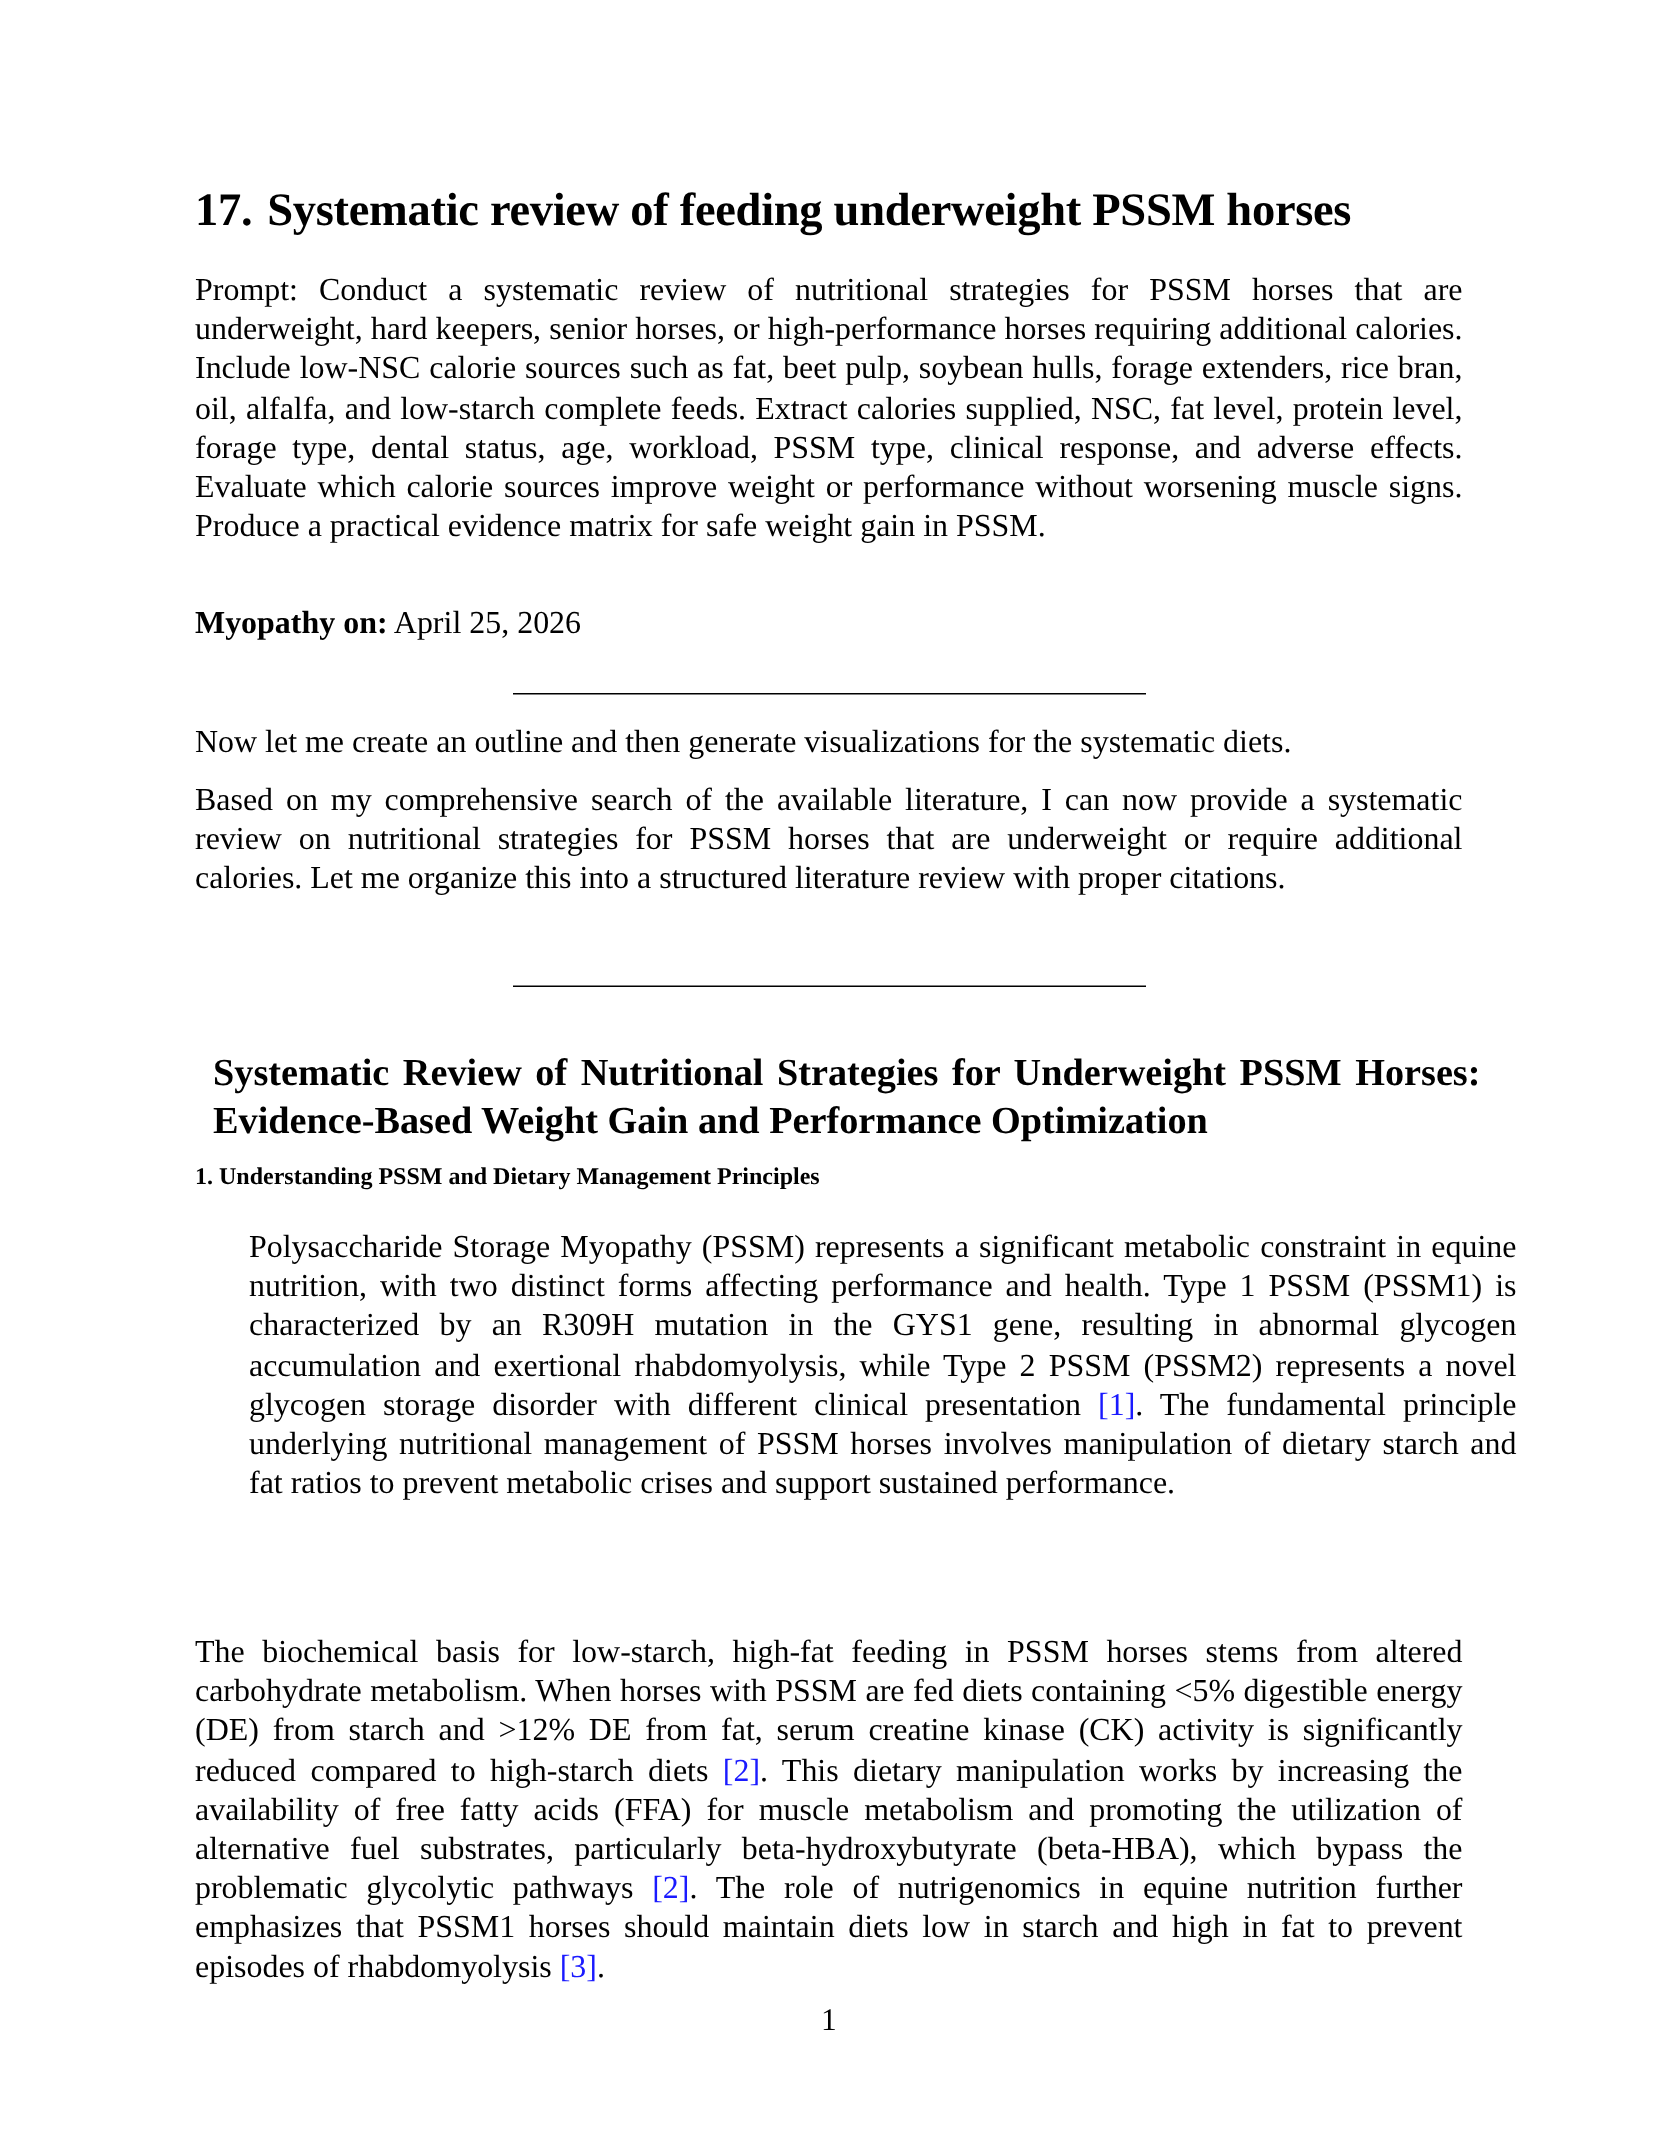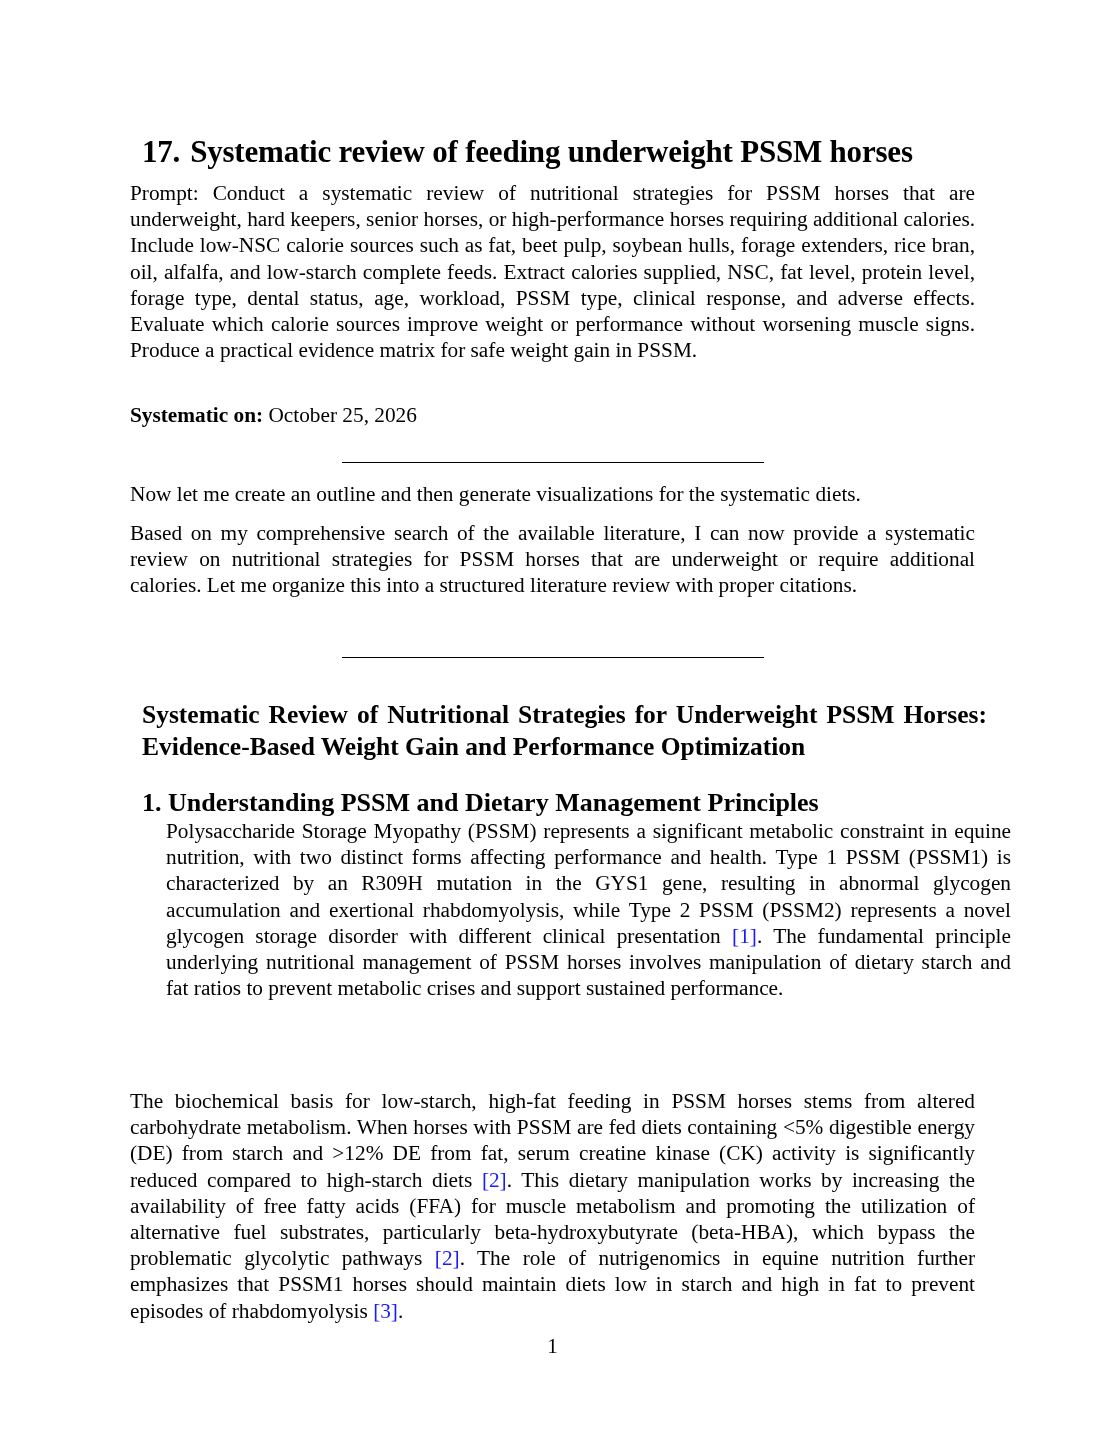--- a/index.html
+++ b/index.html
@@ -1,45 +1,45 @@
 <!DOCTYPE html>
 <html><head>
 <meta charset="utf-8">
 <style>
   html, body { margin: 0; padding: 0; background: #ffffff; }
   body { width: 1105px; height: 1430px; position: relative; font-family: "DejaVu Serif", "Liberation Serif", serif; color: #000; }
   .page { position: absolute; left: 130px; top: 0; width: 845px; }
-  .h1 { position: absolute; top: 122px; left: 0; font-size: 31px; font-weight: bold; margin: 12px; white-space: nowrap; font-family: "Liberation Serif", serif; letter-spacing: -0.2px; }
+  .h1 { position: absolute; top: 122px; left: 0; font-size: 31px; font-weight: bold; margin: 0; white-space: nowrap; font-family: "Liberation Serif", serif; letter-spacing: -0.2px; }
   .h1 .num { margin-right: 10px; }
   p { margin: 0; }
   .body-text { font-family: Liberation Serif, serif; font-size: 21.3px; line-height: 26.2px; text-align: justify; hyphens: auto; }
   .prompt { position: absolute; top: 180px; left: 0; width: 845px; }
   .generated { position: absolute; top: 402px; left: 0; }
   .generated b { font-weight: bold; }
   .rule { position: absolute; left: 212px; width: 422px; height: 0; border-top: 1.3px solid #000; }
   .rule1 { top: 462px; }
   .rule2 { top: 657px; }
   .p-outline { position: absolute; top: 481px; left: 0; width: 845px; }
   .p-based { position: absolute; top: 520px; left: 0; width: 845px; }
   .h2 { position: absolute; top: 699px; left: 12px; width: 845px; font-family: "Liberation Serif", serif; font-weight: bold; font-size: 25.5px; line-height: 32px; text-align: justify; text-align-last: left; margin: 0; }
-  .h3 { position: absolute; top: 776px; left: 0; font-family: "Liberation Serif", serif; font-weight: bold; font-size: 26px; margin: 12px; }
+  .h3 { position: absolute; top: 776px; left: 0; font-family: "Liberation Serif", serif; font-weight: bold; font-size: 16px; margin: 0; }
   .p1 { position: absolute; top: 818px; left: 0; width: 845px; margin-left: 36px; }
   .p2 { position: absolute; top: 1040px; left: 0; width: 845px; margin-top: 48px; }
   .cite { color: #1a1aff; }
   .pagenum { position: absolute; top: 1334px; left: 0; width: 845px; text-align: center; font-family: "Liberation Serif", serif; font-size: 21px; }
 </style>
 </head>
 <body>
 
 <div class="page">
   <h1 class="h1"><span class="num">17.</span><span>Systematic review of feeding underweight PSSM horses</span></h1>
 
   <p class="body-text prompt">Prompt: Conduct a systematic review of nutritional strategies for PSSM horses that are underweight, hard keepers, senior horses, or high-performance horses requiring additional calories. Include low-NSC calorie sources such as fat, beet pulp, soybean hulls, forage extenders, rice bran, oil, alfalfa, and low-starch complete feeds. Extract calories supplied, NSC, fat level, protein level, forage type, dental status, age, workload, PSSM type, clinical response, and adverse effects. Evaluate which calorie sources improve weight or performance without worsening muscle signs. Produce a practical evidence matrix for safe weight gain in PSSM.</p>
 
-  <p class="body-text generated"><b>Systematic on:</b> <span>October 25, 2026</span></p>
+  <p class="body-text generated"><b>Myopathy on:</b> <span>April 25, 2026</span></p>
 
   <div class="rule rule1"></div>
 
   <p class="body-text p-outline">Now let me create an outline and then generate visualizations for the systematic diets.</p>
 
   <p class="body-text p-based">Based on my comprehensive search of the available literature, I can now provide a systematic review on nutritional strategies for PSSM horses that are underweight or require additional calories. Let me organize this into a structured literature review with proper citations.</p>
 
   <div class="rule rule2"></div>
 
   <h2 class="h2">Systematic Review of Nutritional Strategies for Underweight PSSM Horses: Evidence-Based Weight Gain and Performance Optimization</h2>

